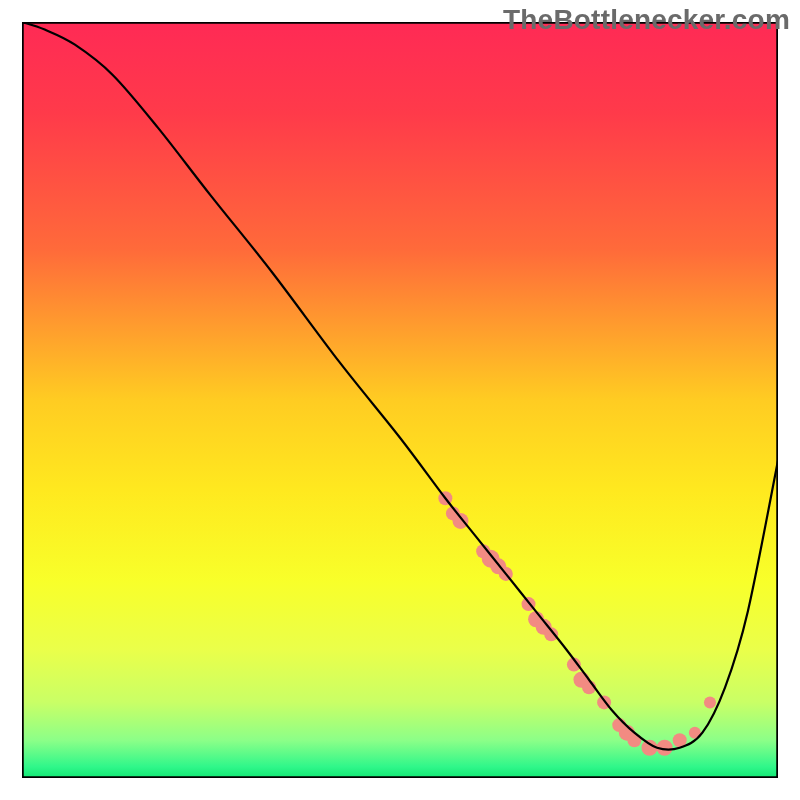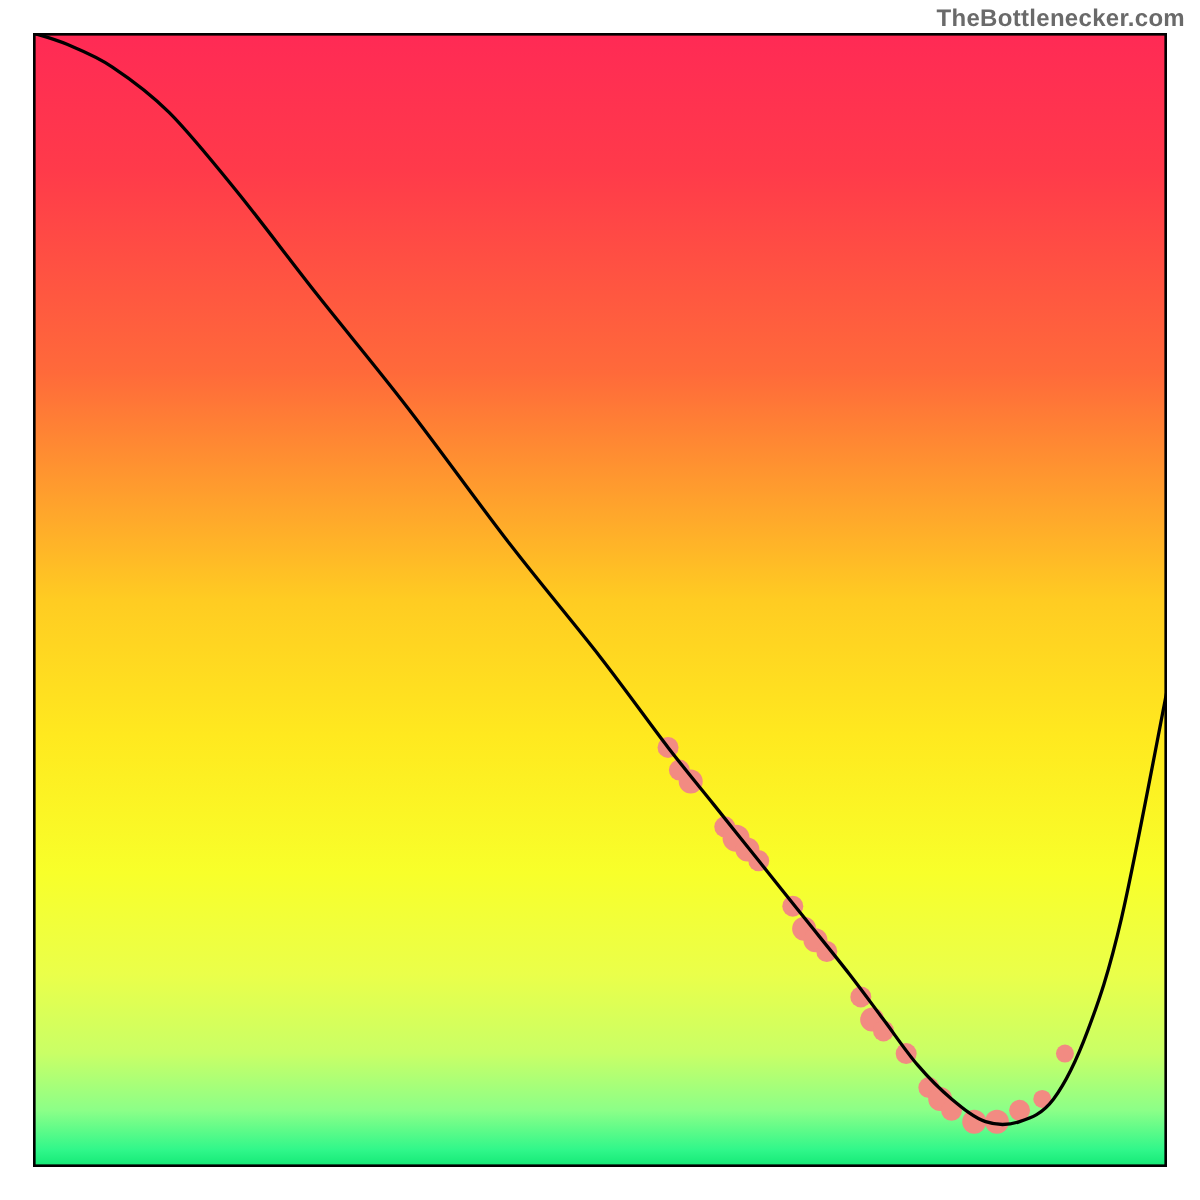--- a/index.html
+++ b/index.html
@@ -12,21 +12,21 @@
   }
   .wrap {
     position: relative;
     width: 800px;
     height: 800px;
   }
   .attribution {
     position: absolute;
     top: 4px;
     right: 10px;
-    font-size: 16px;
+    font-size: 28px;
     font-weight: bold;
     color: #6a6a6a;
     letter-spacing: 0.2px;
     z-index: 20;
   }
   .plot-area {
     position: absolute;
     left: 22px;
     top: 22px;
     width: 756px;

